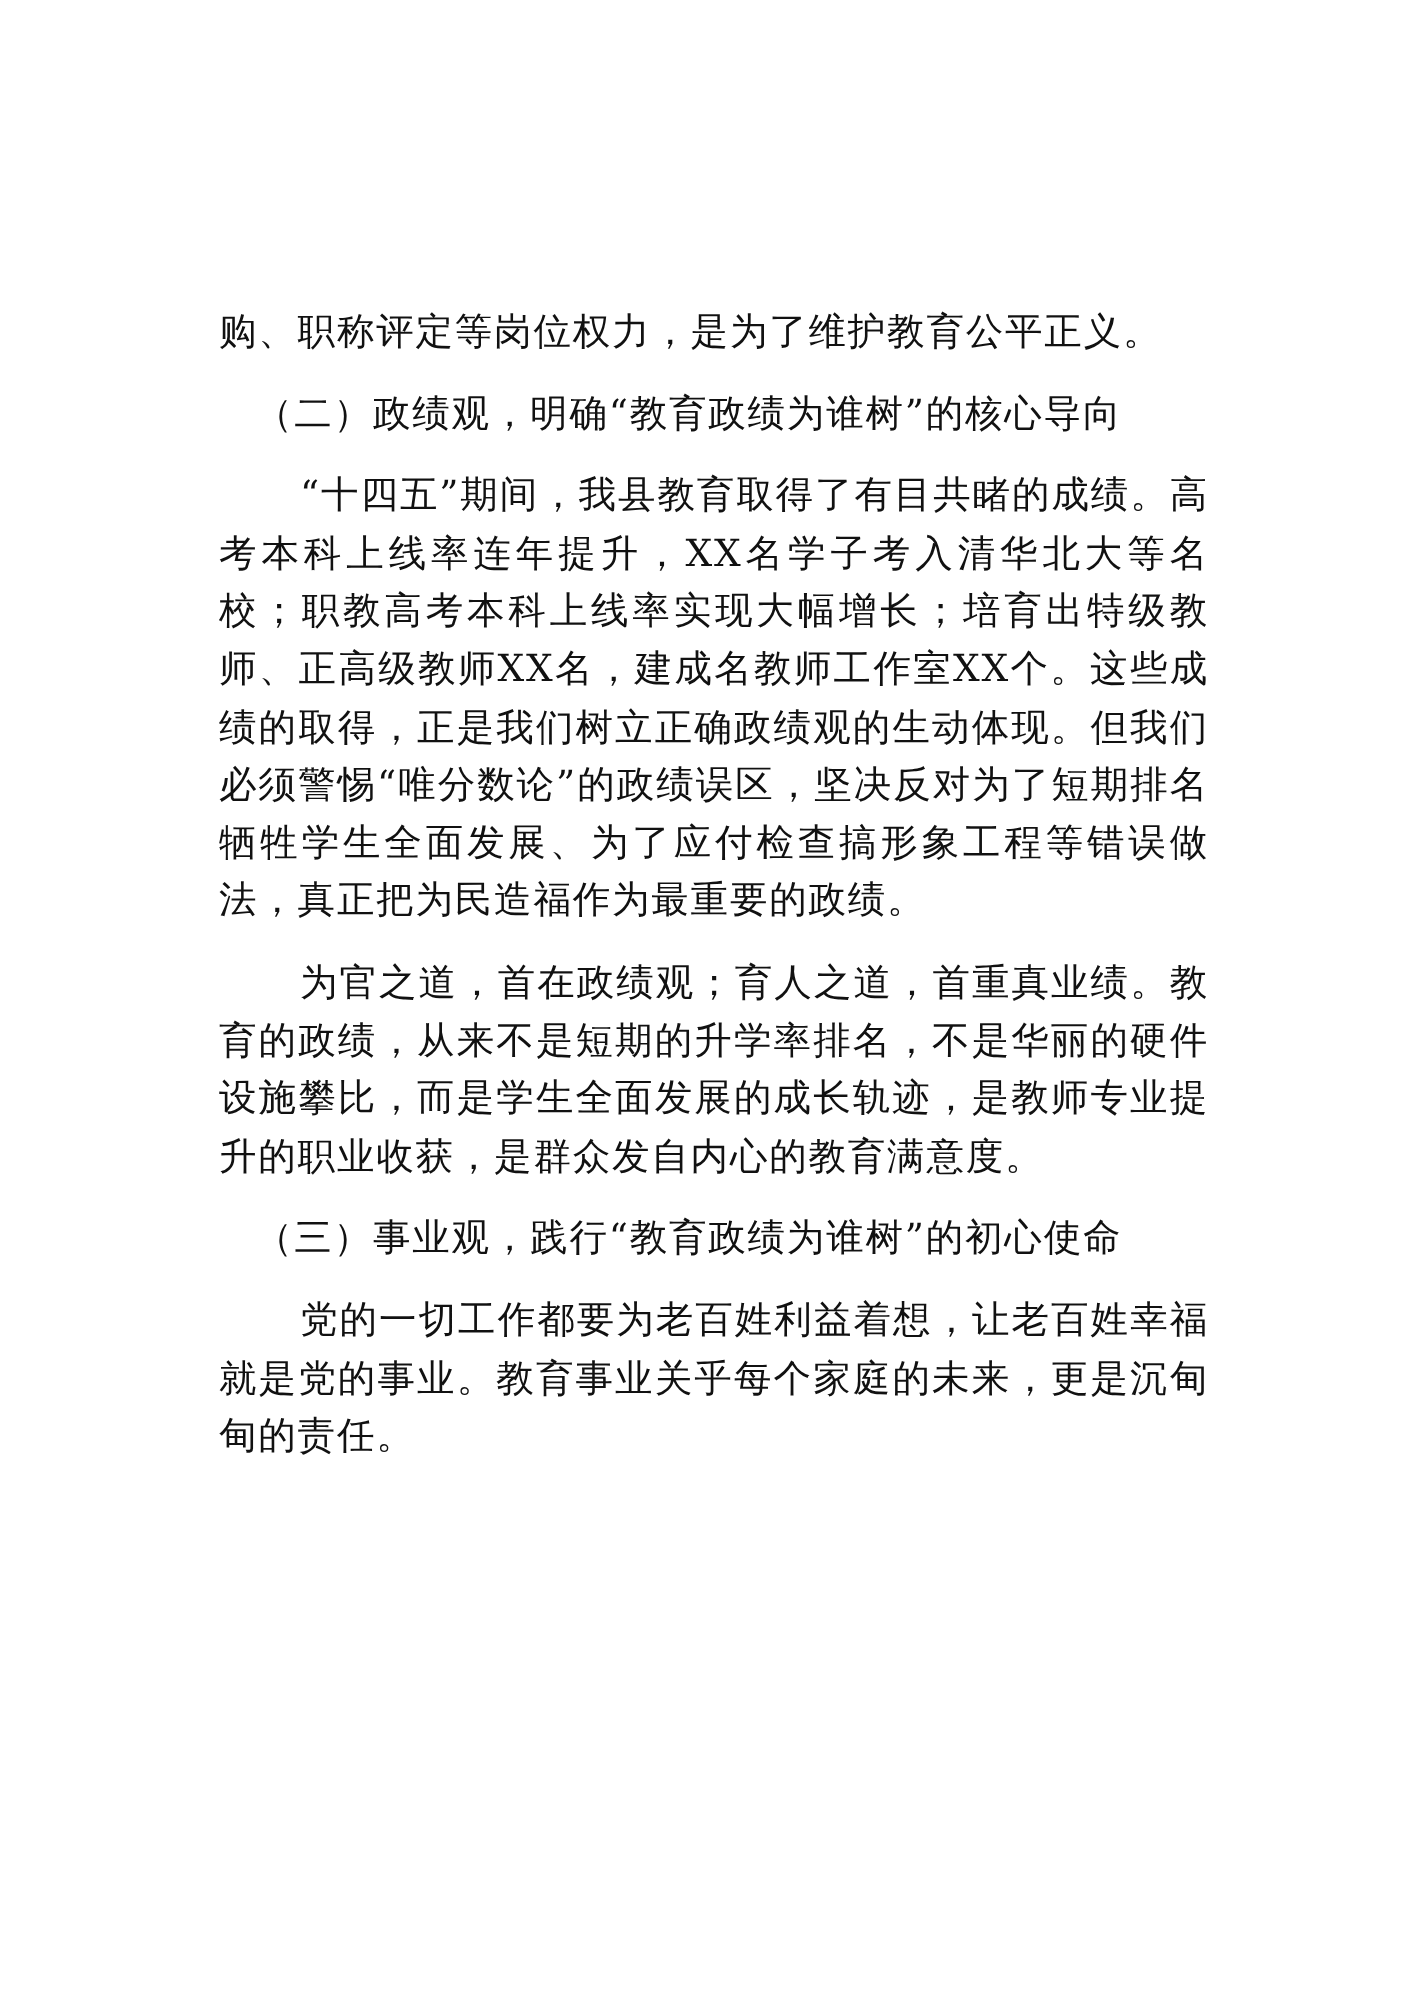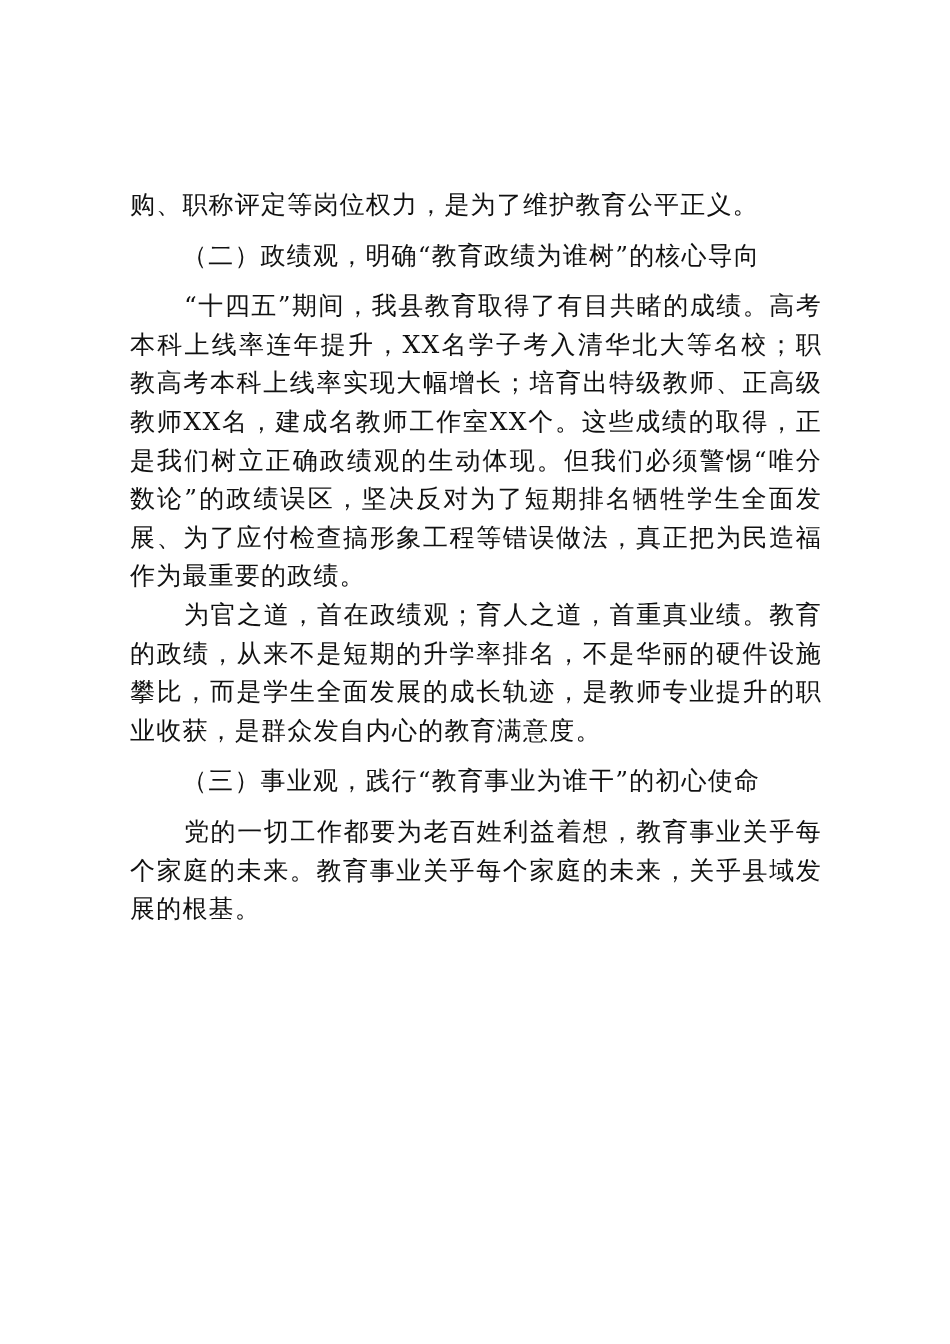--- a/index.html
+++ b/index.html
@@ -8,36 +8,36 @@
     position: absolute;
     left: 130px;
     top: 186px;
     width: 692px;
     font-family: "DejaVu Serif", "Liberation Serif", serif;
     font-size: 25px;
     line-height: 38.6px;
     color: #111111;
   }
   .para {
-    margin: 0;
+    margin: 16px;
     text-indent: 54px;
     text-align: justify;
     text-justify: inter-character;
     letter-spacing: 1.2px;
   }
   .para.noindent { text-indent: 0; }
   .heading {
-    margin: 12px;
+    margin: 0;
     padding-left: 40px;
     letter-spacing: 1.2px;
   }
 </style>
 </head>
 <body>
 
 <div class="page">
   <p class="para noindent">购、职称评定等岗位权力，是为了维护教育公平正义。</p>
   <p class="heading">（二）政绩观，明确“教育政绩为谁树”的核心导向</p>
   <p class="para">“十四五”期间，我县教育取得了有目共睹的成绩。高考本科上线率连年提升，XX名学子考入清华北大等名校；职教高考本科上线率实现大幅增长；培育出特级教师、正高级教师XX名，建成名教师工作室XX个。这些成绩的取得，正是我们树立正确政绩观的生动体现。但我们必须警惕“唯分数论”的政绩误区，坚决反对为了短期排名牺牲学生全面发展、为了应付检查搞形象工程等错误做法，真正把为民造福作为最重要的政绩。</p>
   <p class="para">为官之道，首在政绩观；育人之道，首重真业绩。教育的政绩，从来不是短期的升学率排名，不是华丽的硬件设施攀比，而是学生全面发展的成长轨迹，是教师专业提升的职业收获，是群众发自内心的教育满意度。</p>
-  <p class="heading">（三）事业观，践行“教育事业为谁干”的初心使命</p>
-  <p class="para">党的一切工作都要为老百姓利益着想，教育事业关乎每个家庭的未来。教育事业关乎每个家庭的未来，关乎县域发展的根基。</p>
+  <p class="heading">（三）事业观，践行“教育政绩为谁树”的初心使命</p>
+  <p class="para">党的一切工作都要为老百姓利益着想，让老百姓幸福就是党的事业。教育事业关乎每个家庭的未来，更是沉甸甸的责任。</p>
 </div>
 
 </body></html>

